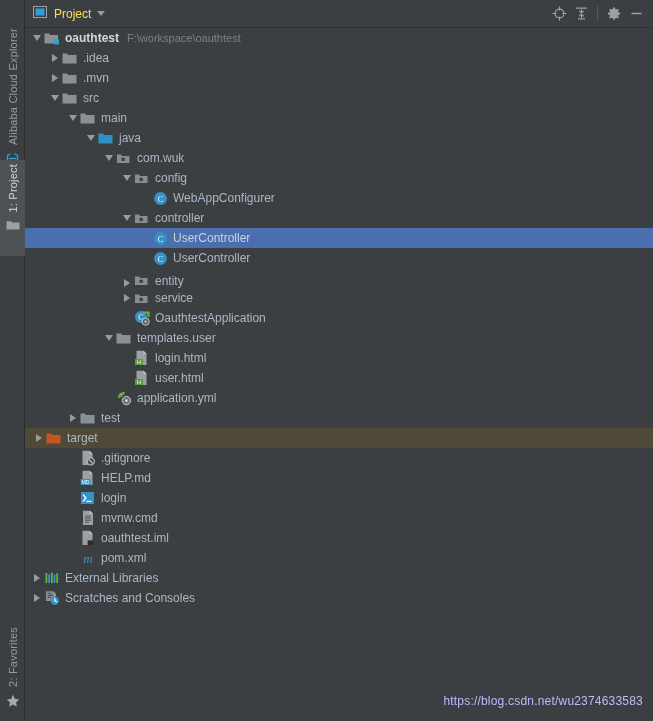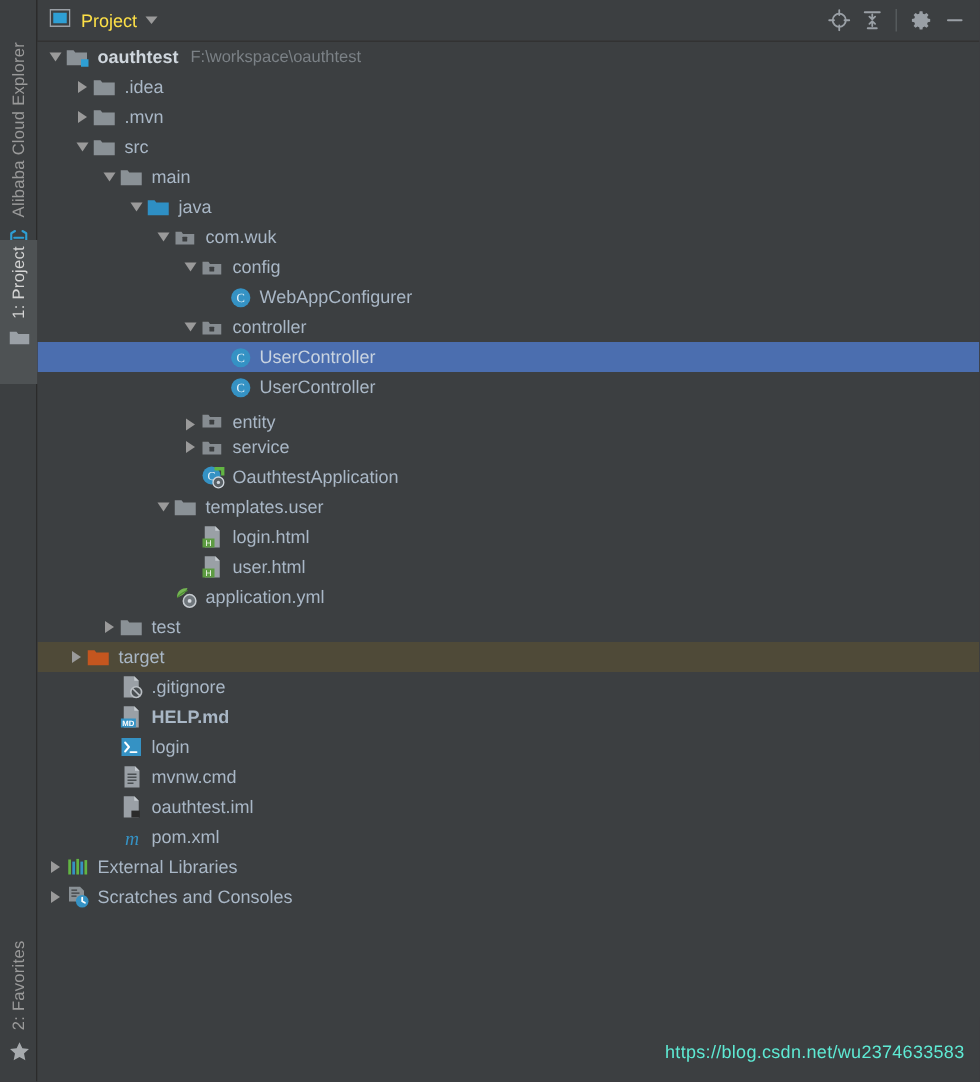--- a/index.html
+++ b/index.html
@@ -79,21 +79,21 @@
   }
   .arrow.none i { border:0; }
   .ico { width:16px;height:16px;flex:0 0 16px;margin-right:5px;display:flex;align-items:center;justify-content:center; }
   .label { font-size:12px; color:#a9b7c6; }
   .label.bold { font-weight:bold; color:#cfd6dd; }
   .sub { font-size:11px; color:#7b8186; margin-left:8px; }
 
   
   .watermark {
     position:absolute; right:10px; bottom:13px;
-    font-size:12px; color:#5eead4; letter-spacing:.2px;
+    font-size:12px; color:#c4b5fd; letter-spacing:.2px;
   }
 </style>
 </head>
 <body>
 
 <div id="app">
 
   <div class="toolstrip">
 
     <div class="vtab vtab-ali">
@@ -406,21 +406,21 @@
           <span class="arrow closed">
             <i></i>
           </span>
           <span class="ico">
             <svg width="16" height="15" viewBox="0 0 16 15">
               <path d="M0.5 2.5 L5 2.5 L6.2 4 L14.5 4 L14.5 12.5 L0.5 12.5 Z" fill="#8a9196"></path>
             </svg>
           </span>
           <span class="label">test</span>
         </div>
-        <div class="row marked" style="padding-left: 20px;">
+        <div class="row marked" style="padding-left: 8px;">
           <span class="arrow closed">
             <i></i>
           </span>
           <span class="ico">
             <svg width="16" height="15" viewBox="0 0 16 15">
               <path d="M0.5 2.5 L5 2.5 L6.2 4 L14.5 4 L14.5 12.5 L0.5 12.5 Z" fill="#c4561f"></path>
             </svg>
           </span>
           <span class="label">target</span>
         </div>
@@ -431,21 +431,21 @@
           <span class="ico">
             <svg width="16" height="16" viewBox="0 0 16 16">
               <path d="M2.5 0.8 L9.5 0.8 L12.5 3.8 L12.5 15 L2.5 15 Z" fill="#9aa0a6"></path>
               <path d="M9.5 0.8 L9.5 3.8 L12.5 3.8 Z" fill="#c6cbd0"></path>
               <circle cx="10.8" cy="11.4" r="3.6" fill="#4a4f52" stroke="#b9bec3" stroke-width="1.1"></circle>
               <path d="M8.4 9 L13.2 13.8" stroke="#b9bec3" stroke-width="1.1"></path>
             </svg>
           </span>
           <span class="label">.gitignore</span>
         </div>
-        <div class="row" style="padding-left: 42px; font-weight: bold;">
+        <div class="row" style="padding-left: 42px;">
           <span class="arrow none">
             <i></i>
           </span>
           <span class="ico">
             <svg width="16" height="16" viewBox="0 0 16 16">
               <path d="M2.5 0.8 L9.5 0.8 L12.5 3.8 L12.5 15 L2.5 15 Z" fill="#9aa0a6"></path>
               <path d="M9.5 0.8 L9.5 3.8 L12.5 3.8 Z" fill="#c6cbd0"></path>
               <rect x="0.6" y="9" width="10" height="6" fill="#3592c4"></rect>
               <text x="5.6" y="14" font-size="5.2" font-family="Liberation Sans, sans-serif" fill="#ffffff" text-anchor="middle">MD</text>
             </svg>

